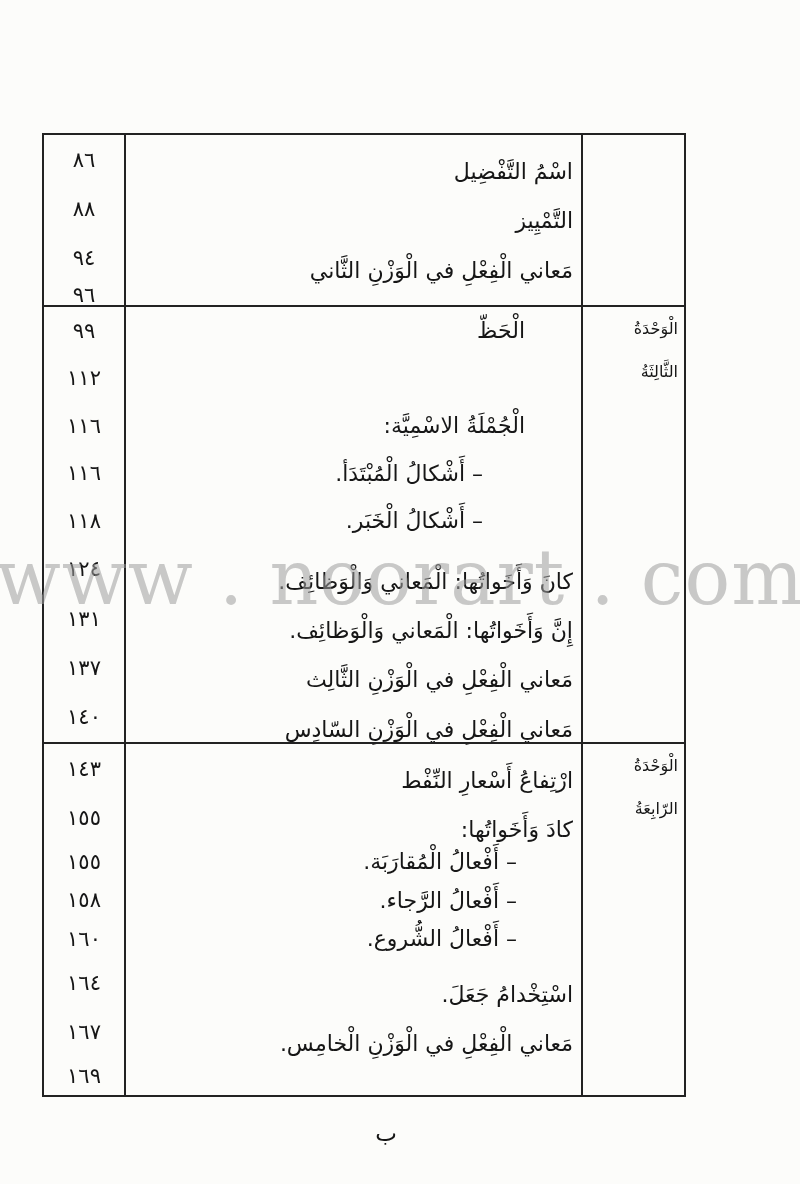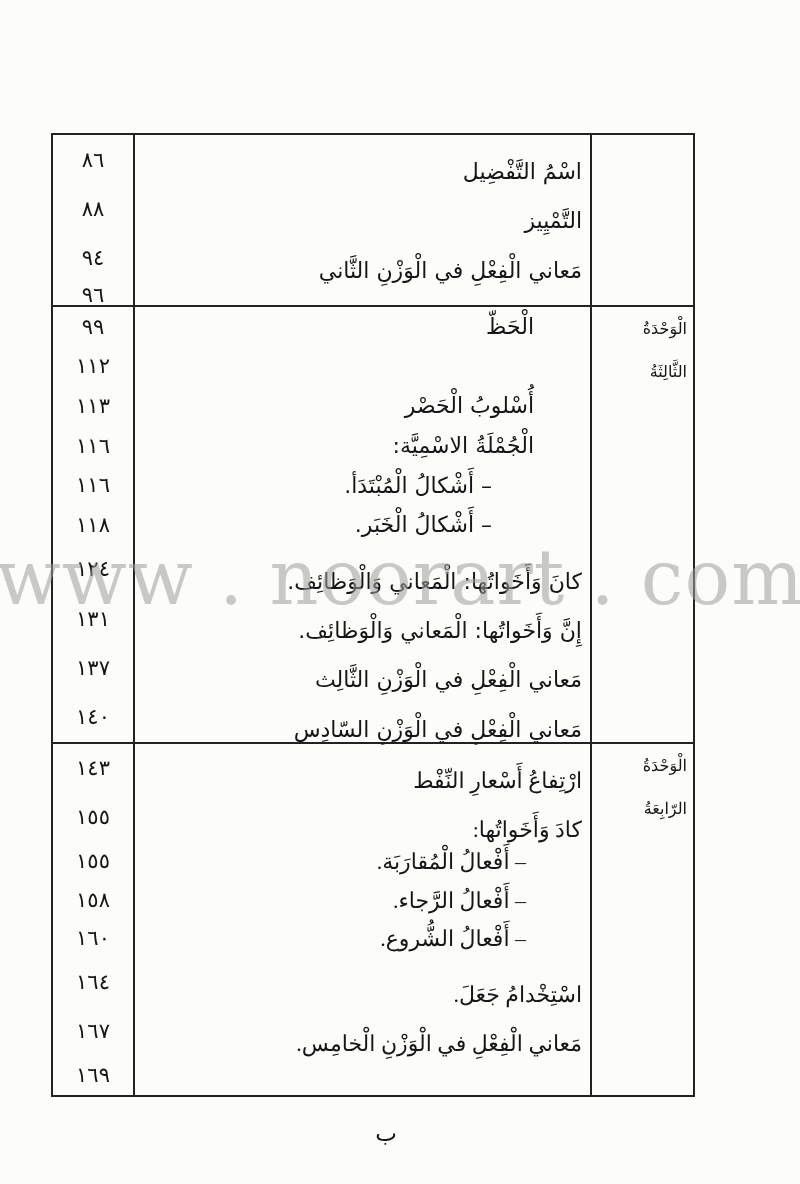--- a/index.html
+++ b/index.html
@@ -2,29 +2,29 @@
 <html lang="ar"><head>
 <meta charset="utf-8">
 <style>
   html,body{margin:0;padding:0;}
   body{
     width:800px;height:1184px;position:relative;overflow:hidden;
     background:#fcfcfa;color:#161616;
     font-family:"DejaVu Sans",sans-serif;
   }
   .toc{
-    position:absolute;left:51px;top:133px;width:644px;height:964px;
+    position:absolute;left:42px;top:133px;width:644px;height:964px;
     box-sizing:border-box;border:2px solid #222;
     display:flex;flex-direction:column;background:transparent;
   }
   .section{display:flex;flex-direction:row;}
   .section + .section{border-top:2px solid #222;}
   .sec-1{height:170px;}
   .sec-2{height:435px;}
-  .sec-3{flex:1;font-family:Liberation Serif, serif;}
+  .sec-3{flex:1;}
   .rows{flex:1;display:flex;flex-direction:column;min-width:0;}
   .row{flex:1;display:flex;align-items:center;}
   .num{
     width:80px;align-self:stretch;flex:0 0 80px;
     border-right:2px solid #222;
     display:flex;align-items:center;justify-content:center;
     font-size:21px;letter-spacing:2px;
   }
   .title{
     flex:1;direction:rtl;text-align:right;
@@ -82,24 +82,20 @@
   </div>
 
   <div class="section sec-2">
     <div class="rows">
       <div class="row">
         <div class="num">٩٩</div>
         <div class="title i1">الْحَظّ</div>
       </div>
       <div class="row">
         <div class="num">١١٢</div>
-      </div>
-      <div class="row">
-        <div class="num">١١٣</div>
-        <div class="title i1">أُسْلوبُ الْحَصْر</div>
       </div>
       <div class="row">
         <div class="num">١١٦</div>
         <div class="title i1">الْجُمْلَةُ الاسْمِيَّة:</div>
       </div>
       <div class="row">
         <div class="num">١١٦</div>
         <div class="title i2">– أَشْكالُ الْمُبْتَدَأ.</div>
       </div>
       <div class="row">

